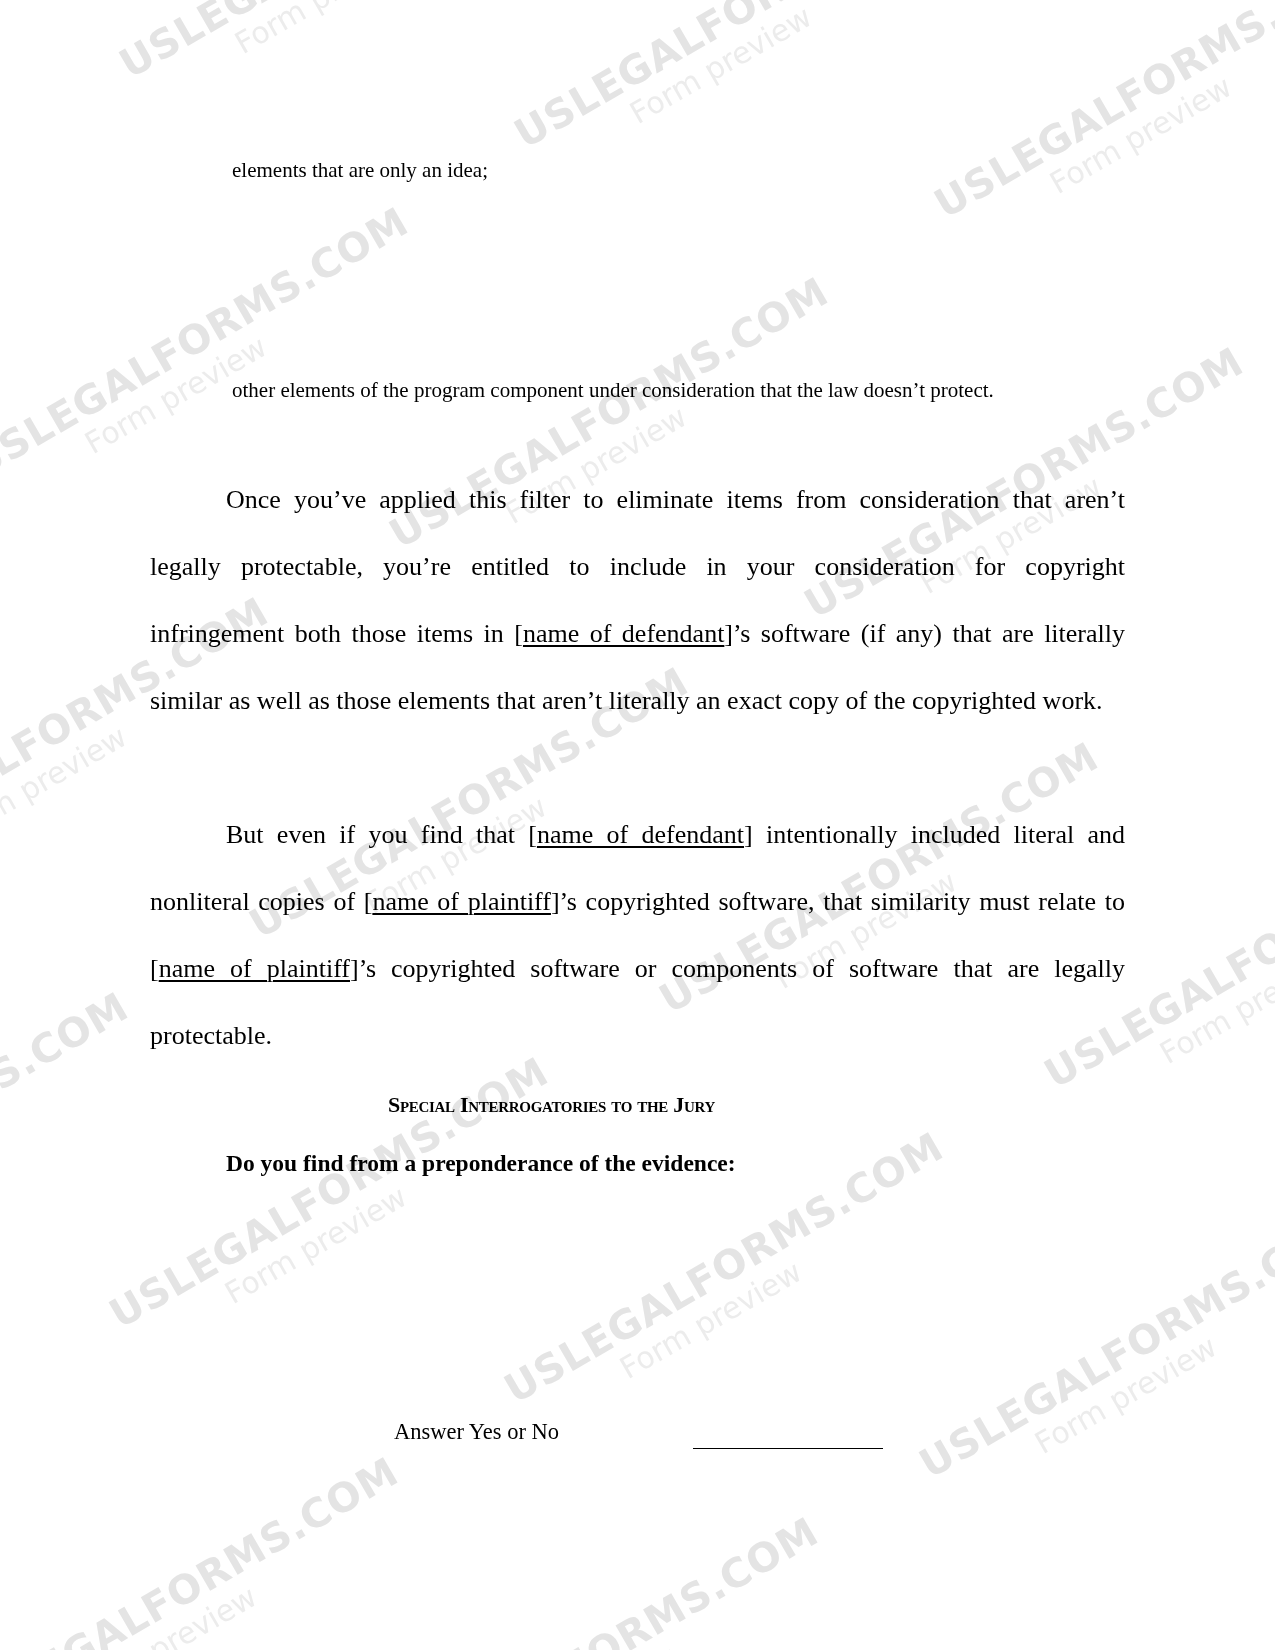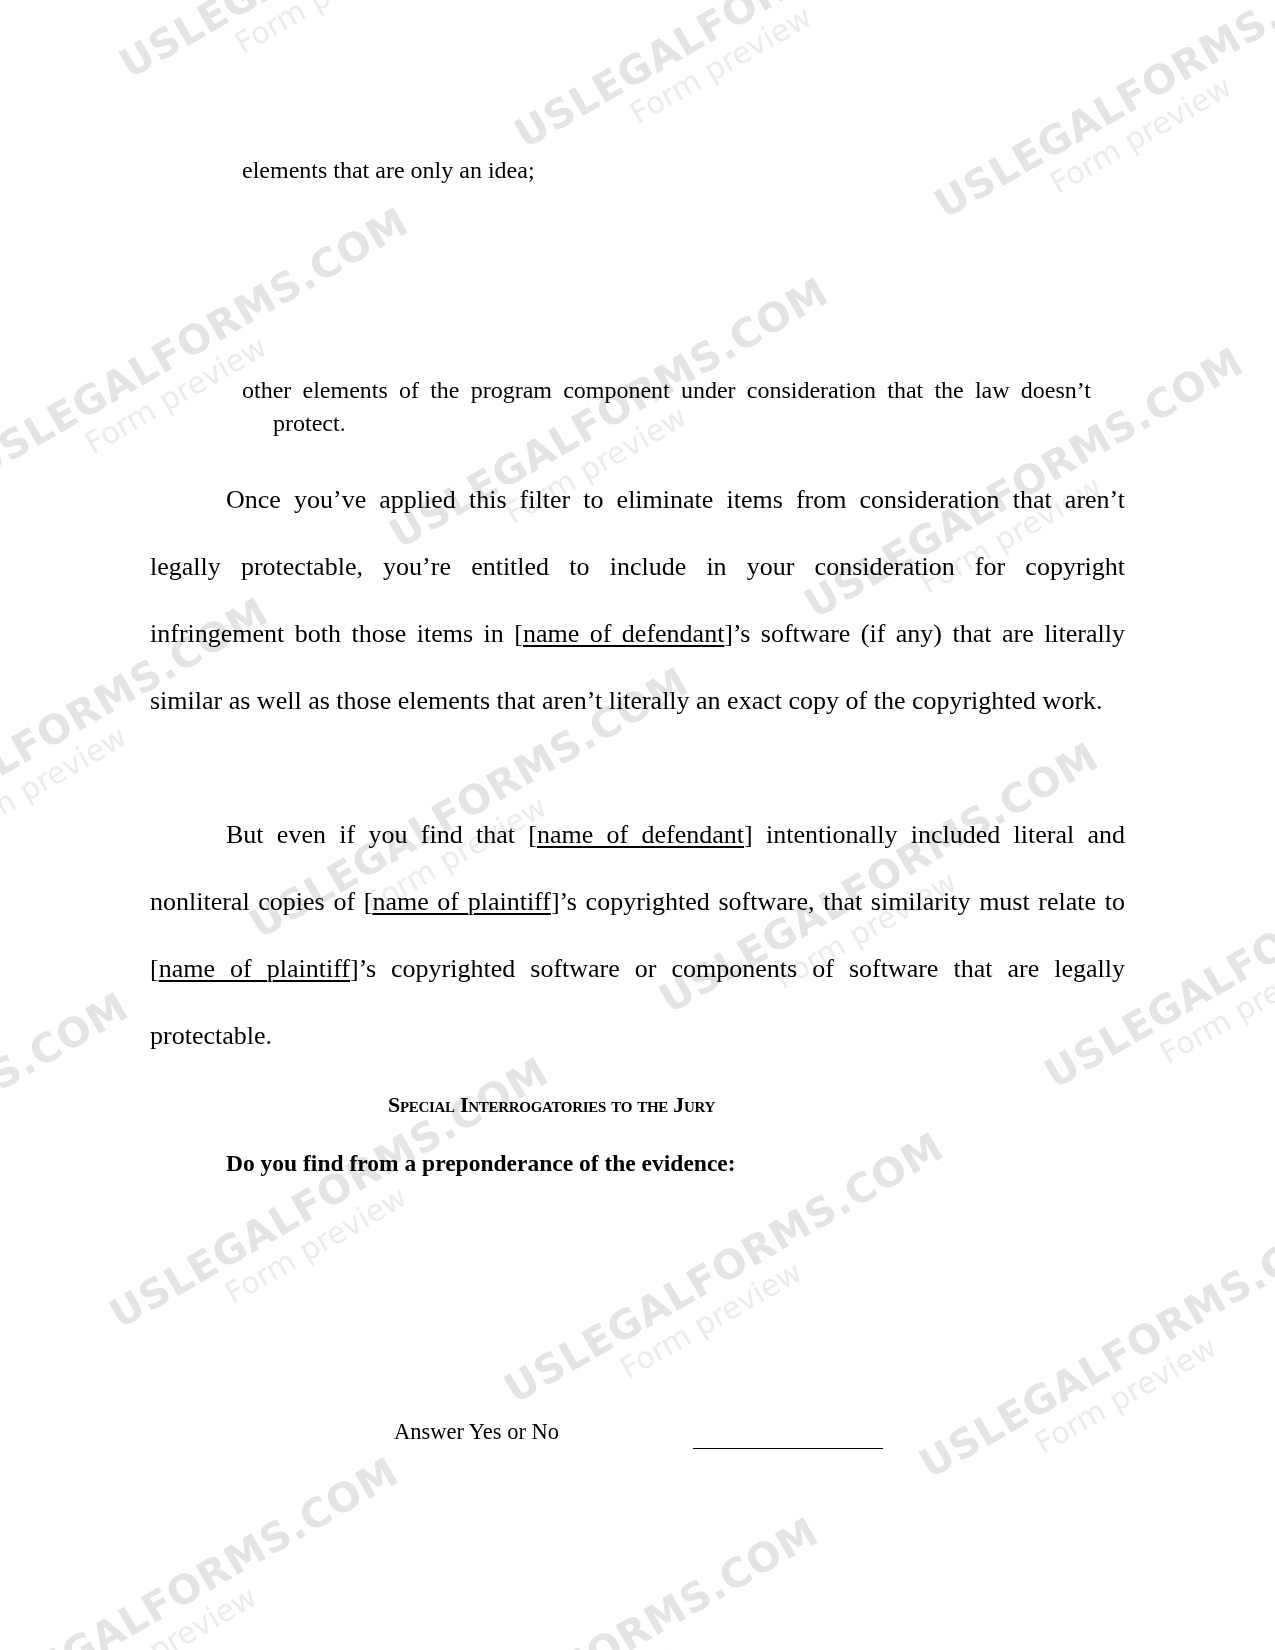--- a/index.html
+++ b/index.html
@@ -56,26 +56,25 @@
     .content {
       position: absolute;
       left: 0; top: 0;
       width: 1275px; height: 1650px;
       z-index: 2;
     }
     .list-item {
       position: absolute;
       left: 232px;
       width: 818px;
-      font-size: 24px;
+      font-size: 21px;
       line-height: 33px;
       padding-left: 31px;
       text-indent: -31px;
       text-align: justify;
-      margin-left: 10px;
     }
     .para {
       position: absolute;
       left: 150px;
       width: 975px;
       font-size: 26px;
       line-height: 67px;
       text-align: justify;
       text-indent: 76px;
     }

